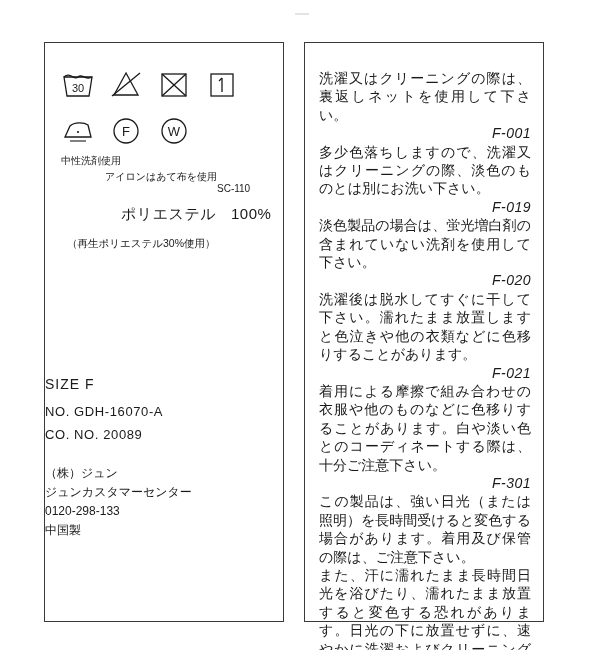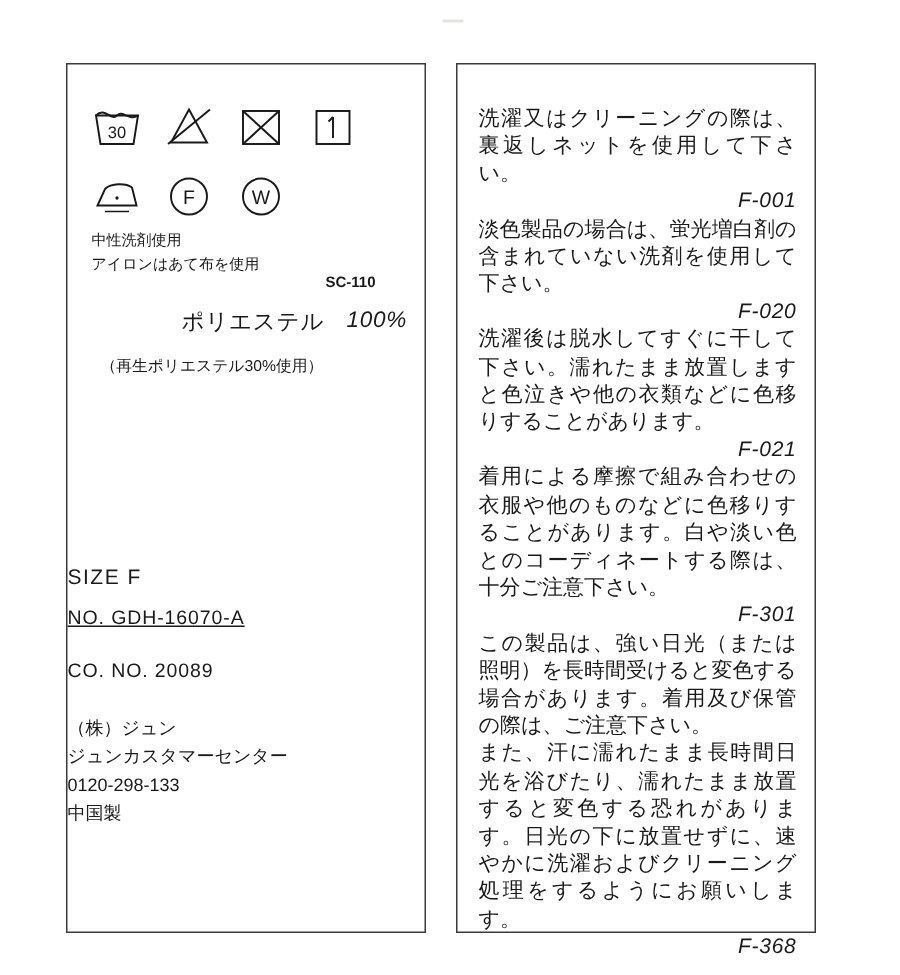--- a/index.html
+++ b/index.html
@@ -93,22 +93,21 @@
     text-align: left;
   }
   .size-line {
     font-size: 14px;
     letter-spacing: 1px;
     margin-bottom: 12px;
   }
   .no-line {
     font-size: 13px;
     letter-spacing: 0.6px;
-    margin-bottom: 20px;
-    text-decoration: underline;
+    margin-bottom: 8px;
   }
   .cono-line {
     font-size: 13px;
     letter-spacing: 0.6px;
     margin-bottom: 22px;
   }
   .company-line {
     font-size: 12px;
     line-height: 19px;
   }
@@ -207,46 +206,50 @@
 
       <div class="sym">
         <svg width="34" height="34" viewBox="0 0 34 34">
           <circle cx="17" cy="18" r="12" fill="none" stroke="#1a1a1a" stroke-width="1.3"></circle>
           <text x="17" y="23" font-family="Liberation Sans, sans-serif" font-size="13" text-anchor="middle" fill="#1a1a1a">W</text>
         </svg>
       </div>
     </div>
 
     <div class="care-texts" style="top:110px;">中性洗剤使用</div>
-    <div class="care-texts" style="top:126px;">アイロンはあて布を使用</div>
-
-    <div class="code-right" style="left:172px; top:140px;font-weight:bold;">SC-110</div>
+    <div class="care-texts" style="top:126px;margin-left:44px;">アイロンはあて布を使用</div>
+
+    <div class="code-right" style="left:172px; top:140px;">SC-110</div>
 
     <div class="fiber-line" style="left:76px; top:162px;">ポリエステル</div>
-    <div class="fiber-line" style="left:186px; top:162px;font-style:italic;">100%</div>
+    <div class="fiber-line" style="left:186px; top:162px;">100%</div>
     <div class="fiber-note" style="left:22px; top:194px;text-align:right;">（再生ポリエステル30%使用）</div>
 
     <div class="center-block" style="top:333px;">
       <div class="size-line">SIZE F</div>
       <div class="no-line">NO. GDH-16070-A</div>
       <div class="cono-line">CO. NO.  20089</div>
       <div class="company-line">（株）ジュン</div>
       <div class="company-line">ジュンカスタマーセンター</div>
       <div class="company-line">0120-298-133</div>
       <div class="company-line">中国製</div>
     </div>
   </div>
 
   <div class="panel" id="right-panel">
     <div class="instr">
       <p>
         <span>洗濯又はクリーニングの際は、裏返しネットを使用して下さい。</span>
         <span class="code">F-001</span>
       </p>
       <p>
+        <span>多少色落ちしますので、洗濯又はクリーニングの際、淡色のものとは別にお洗い下さい。</span>
+        <span class="code">F-019</span>
+      </p>
+      <p>
         <span>淡色製品の場合は、蛍光増白剤の含まれていない洗剤を使用して下さい。</span>
         <span class="code">F-020</span>
       </p>
       <p>
         <span>洗濯後は脱水してすぐに干して下さい。濡れたまま放置しますと色泣きや他の衣類などに色移りすることがあります。</span>
         <span class="code">F-021</span>
       </p>
       <p>
         <span>着用による摩擦で組み合わせの衣服や他のものなどに色移りすることがあります。白や淡い色とのコーディネートする際は、十分ご注意下さい。</span>
         <span class="code">F-301</span>

